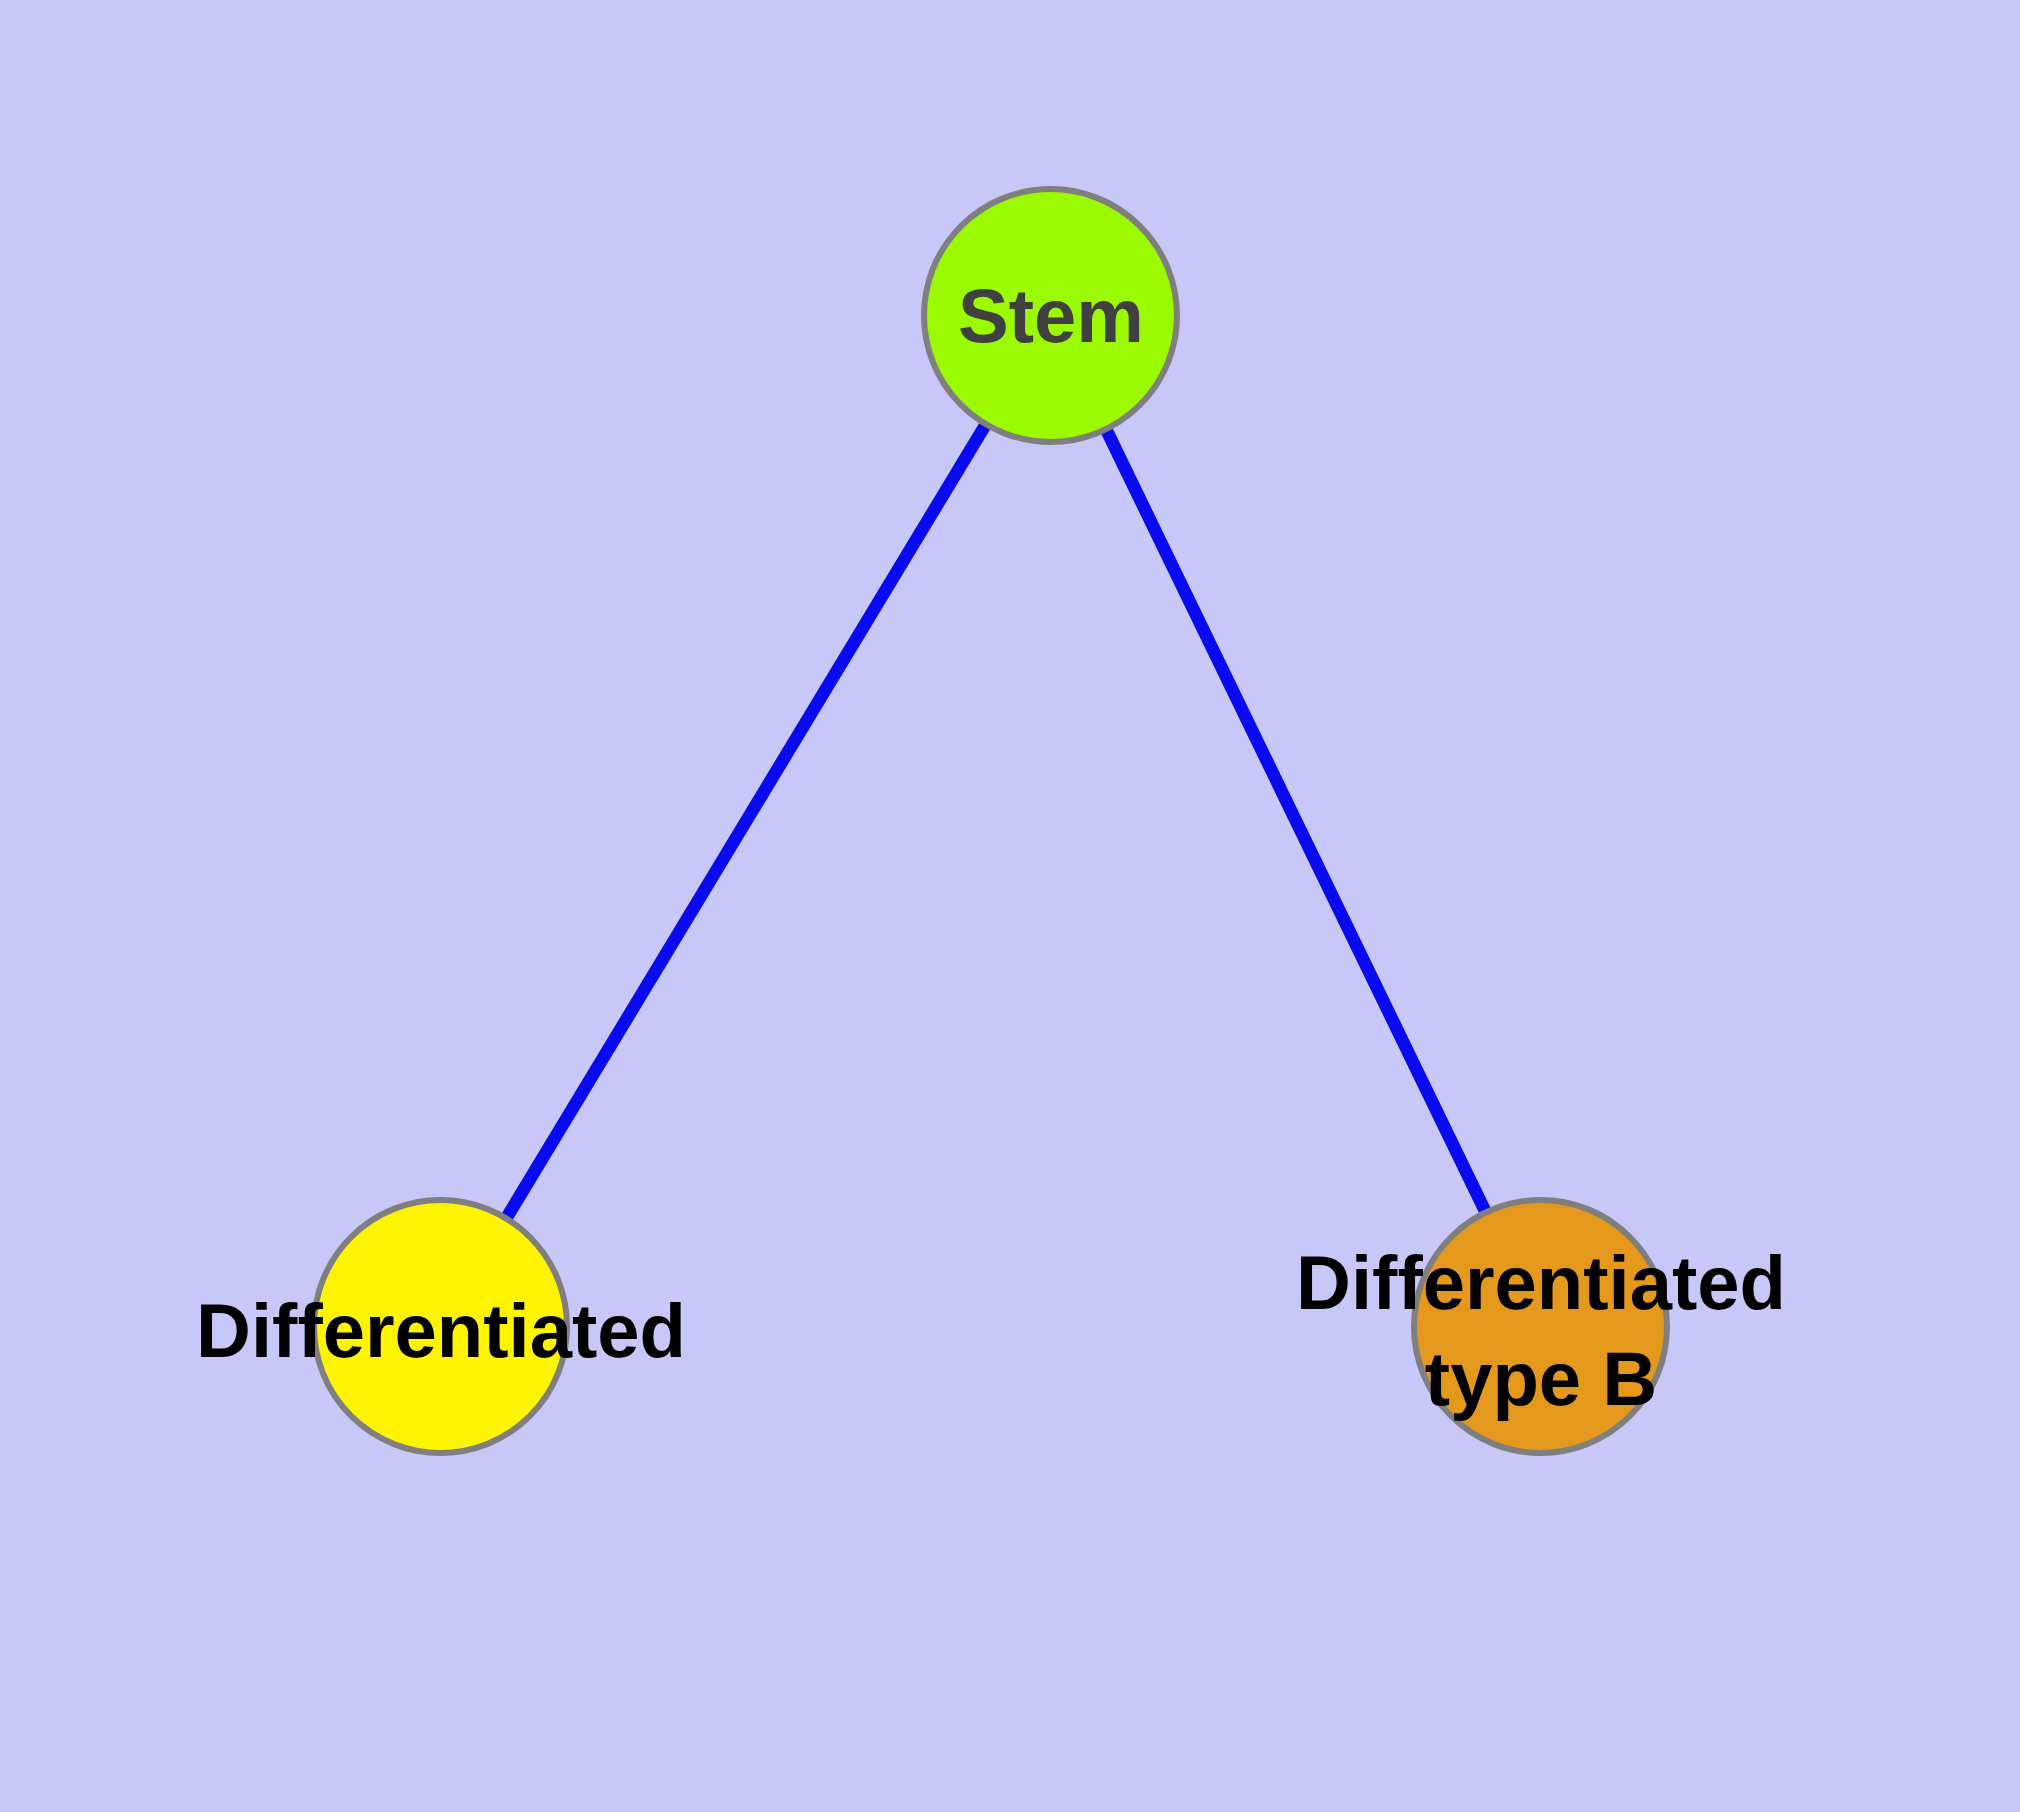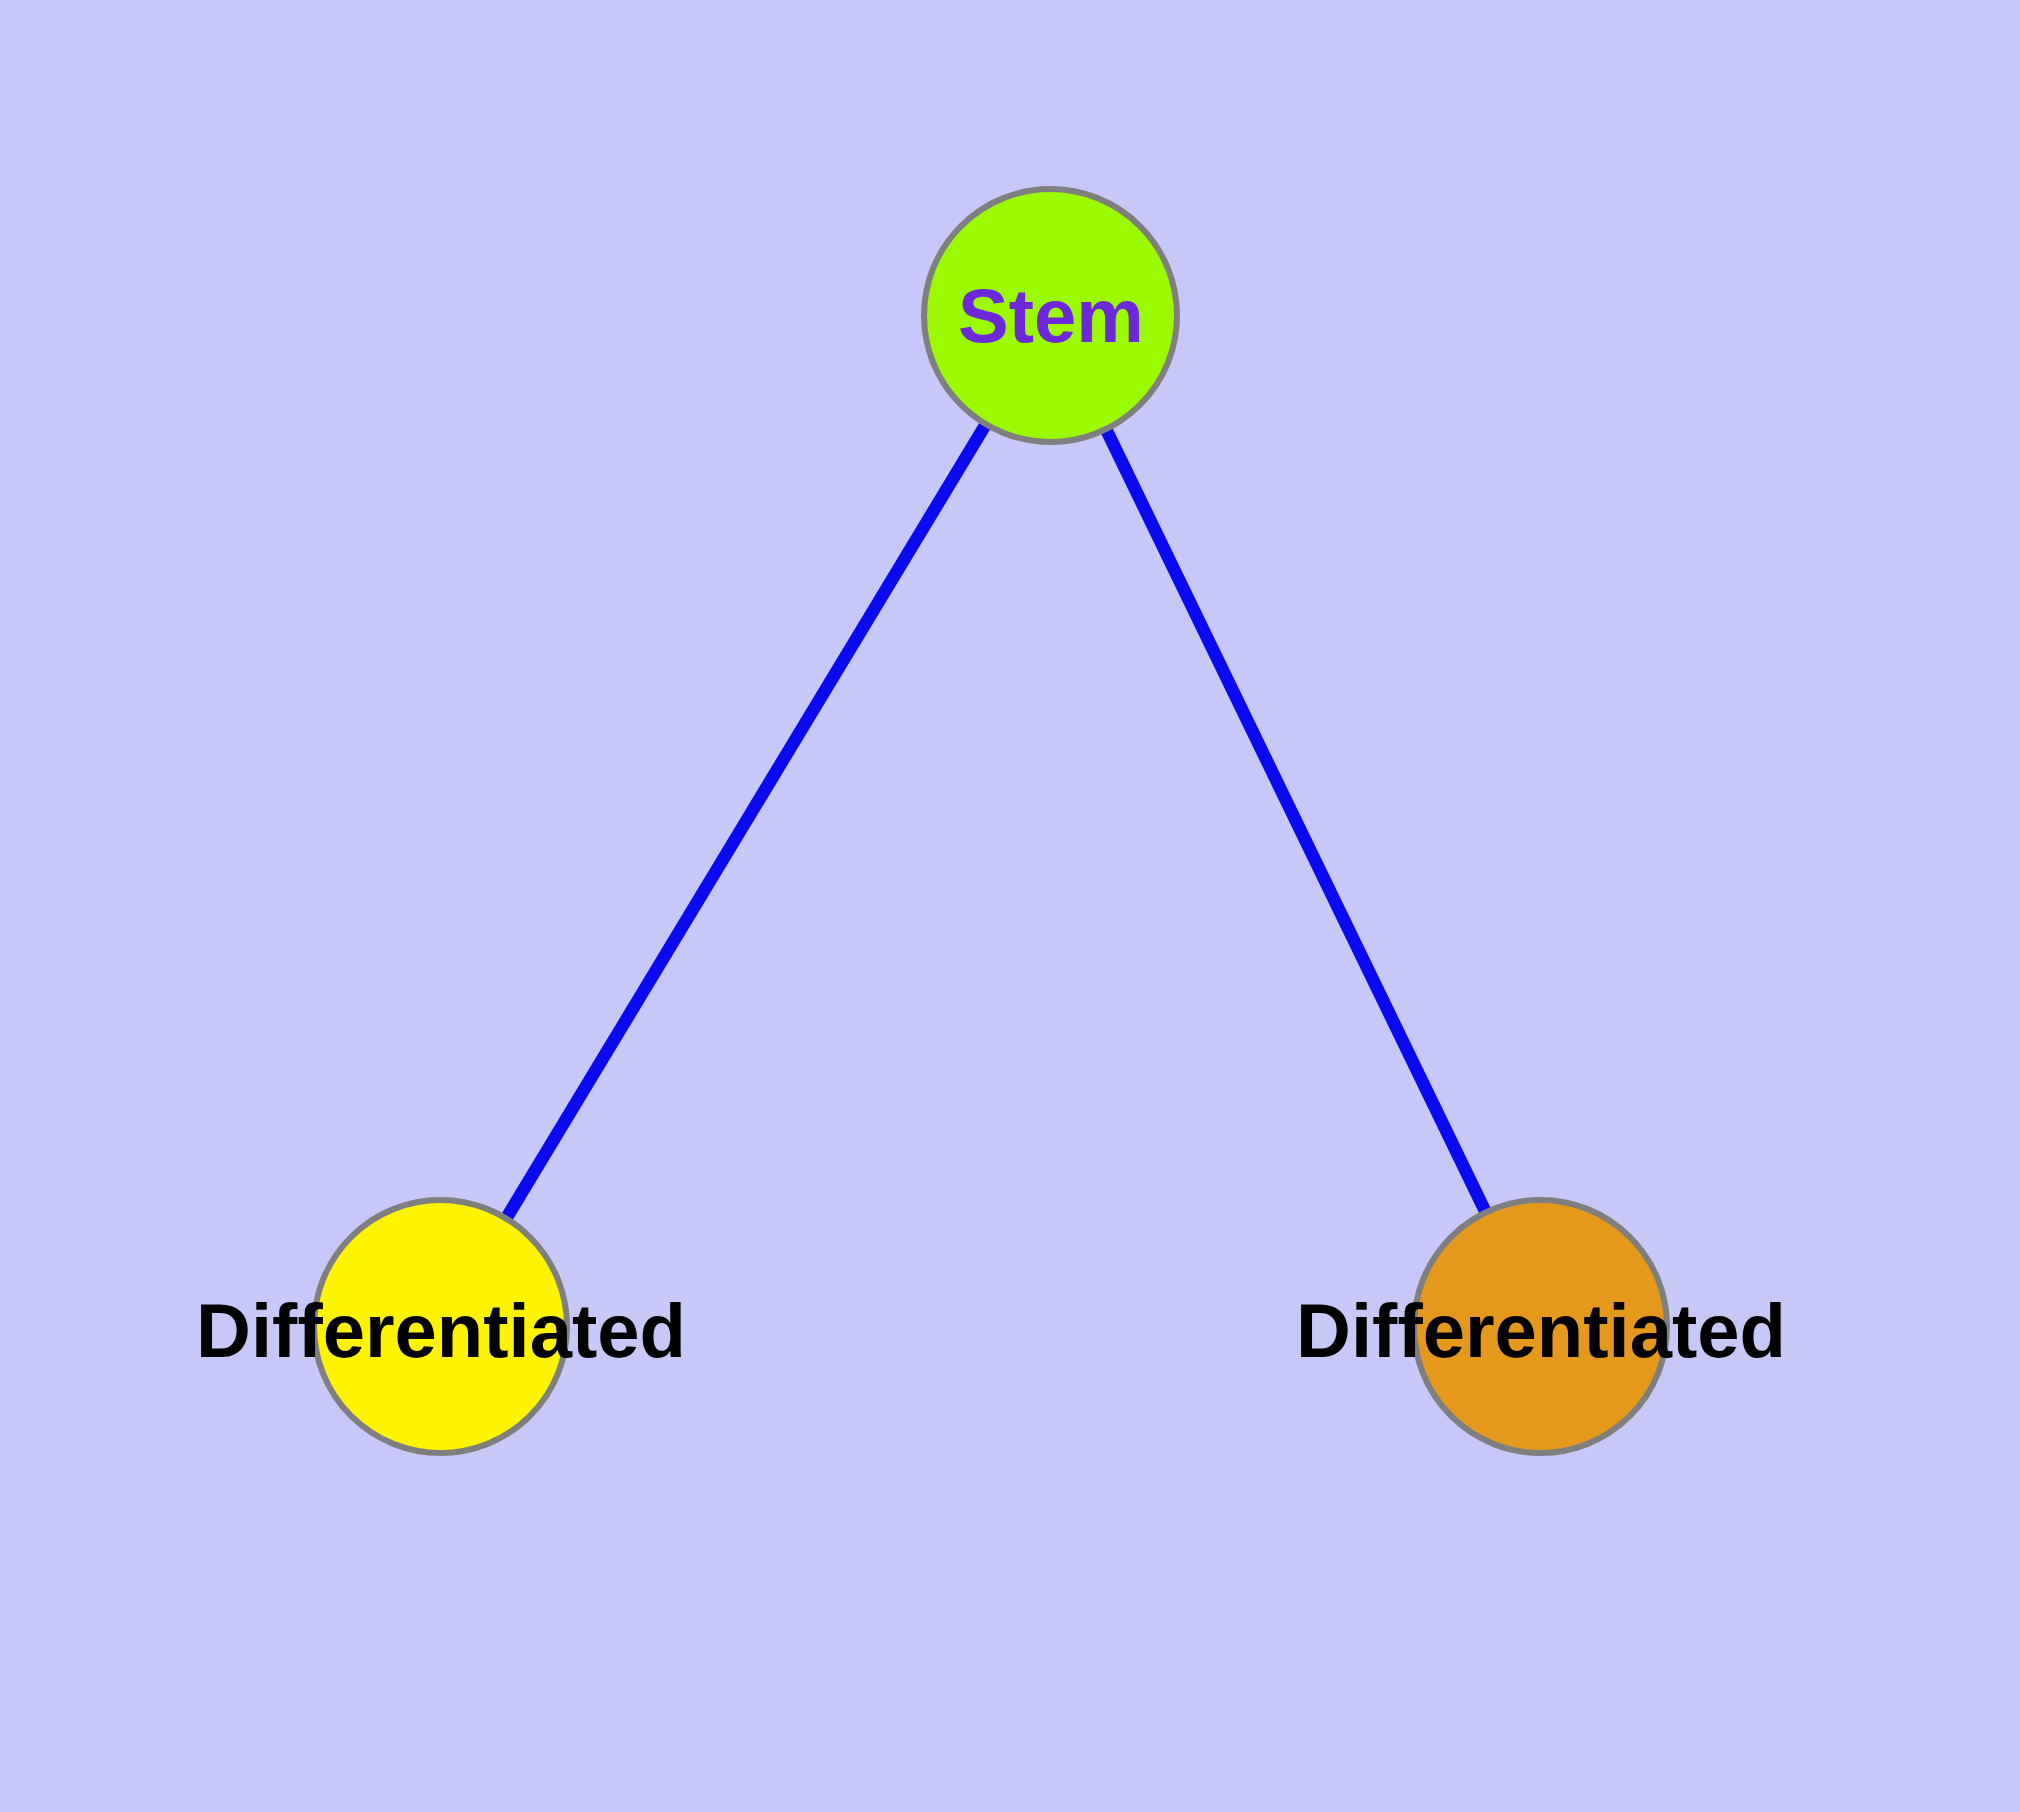--- a/index.html
+++ b/index.html
@@ -67,26 +67,27 @@
     <line class="edge" x1="1240" y1="373" x2="520" y2="1565" style="stroke: rgb(10, 10, 240);"></line>
     <line class="edge" x1="1240" y1="373" x2="1818" y2="1565" style="stroke: rgb(10, 10, 240);"></line>
   </svg>
 
   <div class="node node-stem" style="background-color: rgb(155, 249, 0); border-color: rgb(127, 127, 127);"></div>
 
   <div class="node node-a" style="background-color: rgb(255, 244, 0); border-color: rgb(127, 127, 127);"></div>
 
   <div class="node node-b" style="background-color: rgb(229, 153, 28); border-color: rgb(127, 127, 127);"></div>
 
-  <div class="node-label label-stem" style="color: #6d28d9;">
+  <div class="node-label label-stem" style="color: #404040;">
     <div class="label-line">Stem</div>
   </div>
 
   <div class="node-label label-a" style="color: rgb(0, 0, 0);">
     <div class="label-line">Differentiated</div>
   </div>
 
   <div class="node-label label-b" style="color: rgb(0, 0, 0);">
     <div class="label-line">Differentiated</div>
+    <div class="label-line">type B</div>
   </div>
 
 </div>
 
 
 </body></html>

